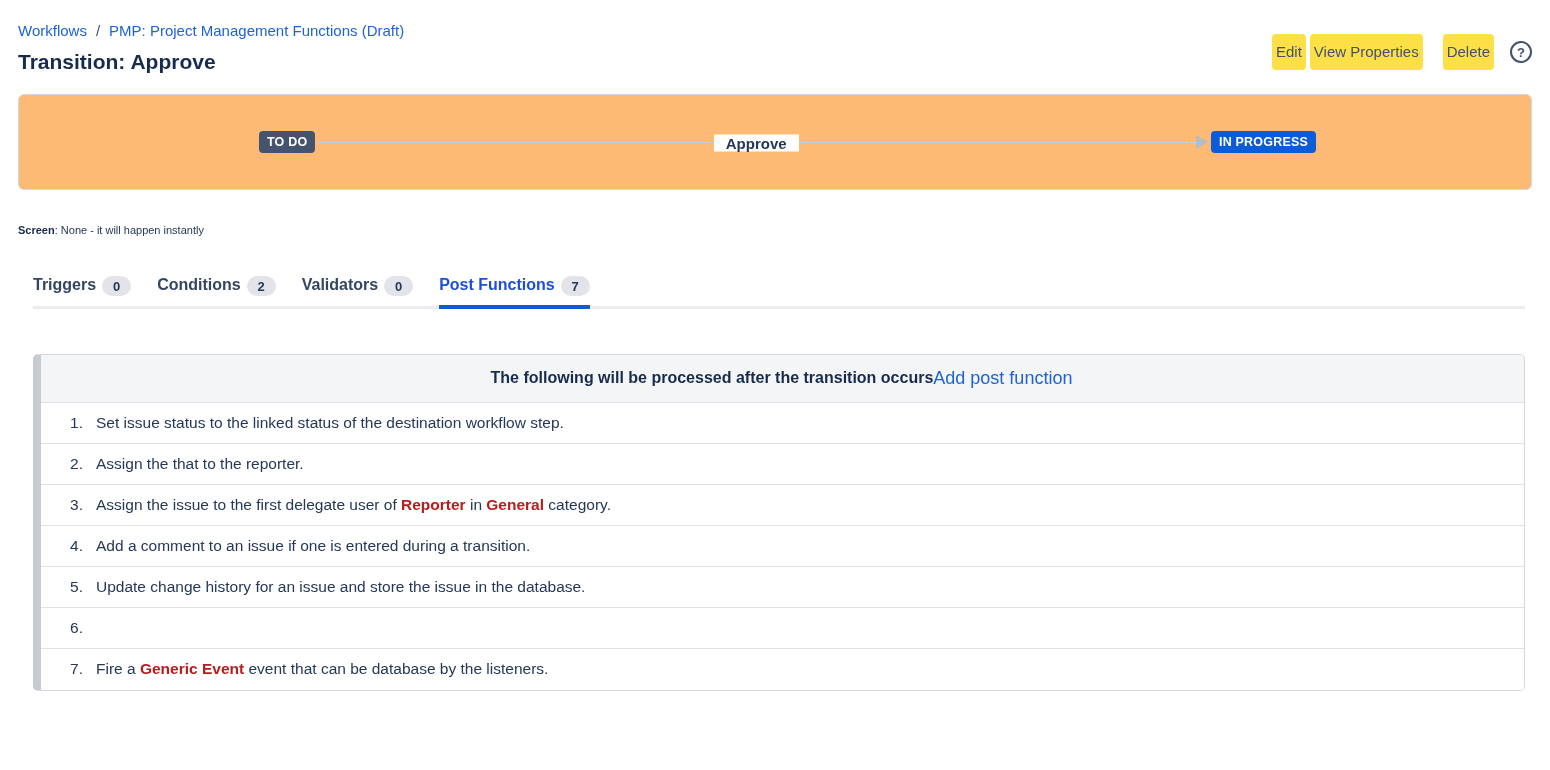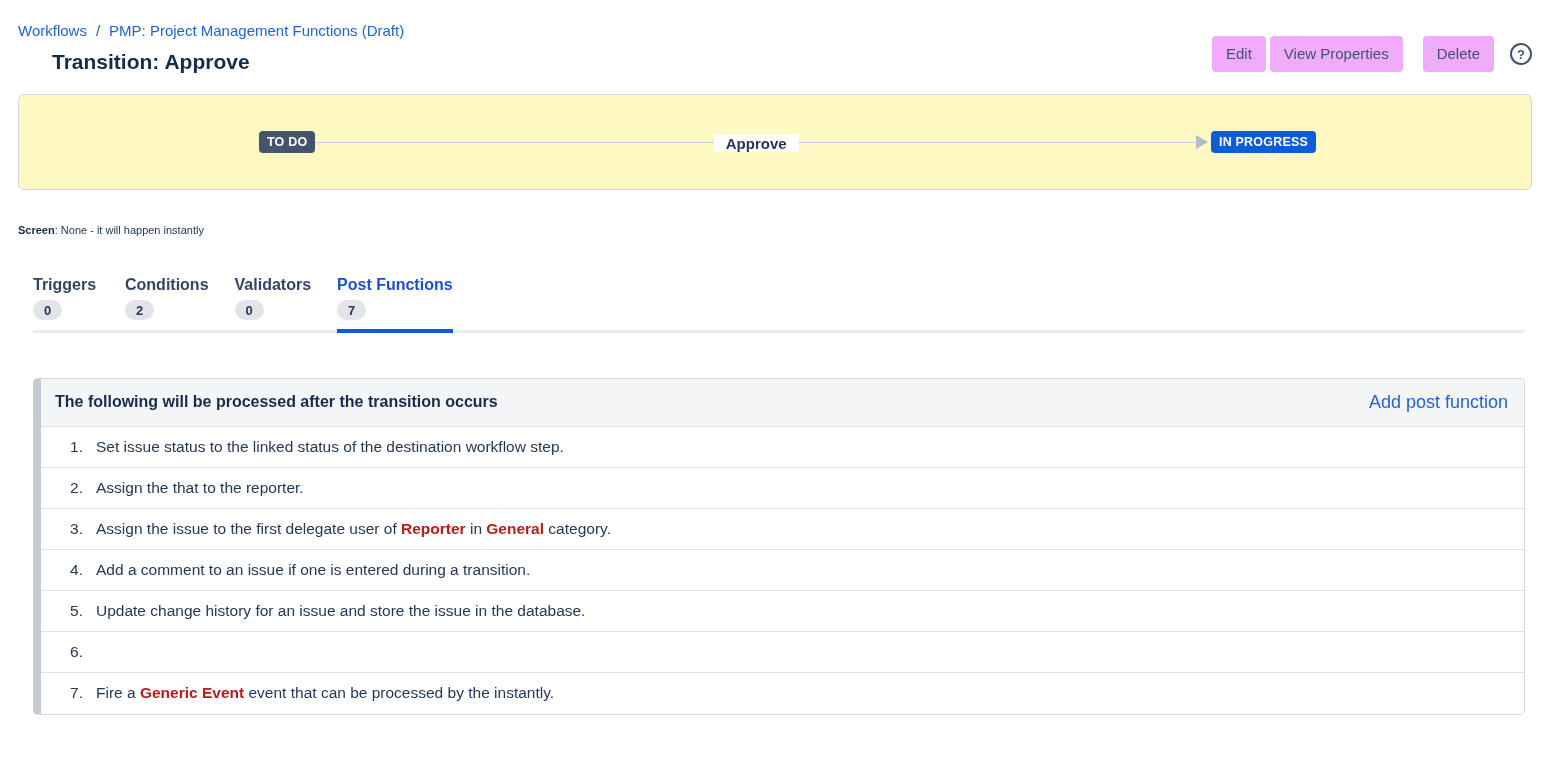--- a/index.html
+++ b/index.html
@@ -2,45 +2,45 @@
 <html><head>
 <meta charset="utf-8">
 <style>
   * { box-sizing: border-box; margin: 0; padding: 0; }
   html, body { width: 1550px; height: 770px; background: #ffffff; overflow: hidden; }
   body { font-family: "Liberation Sans", sans-serif; color: #172B4D; }
 
   .page { padding: 0 18px; }
 
   
-  .header-row { display: flex; justify-content: space-between; align-items: center; padding-top: 22px; gap: 34px; }
+  .header-row { display: flex; justify-content: space-between; align-items: flex-start; padding-top: 22px; gap: 34px; }
   .breadcrumb { font-size: 15px; display: flex; gap: 9px; align-items: center; }
   .breadcrumb a { color: #1D63D8; text-decoration: none; cursor: pointer; }
   .breadcrumb .sep { color: #42526E; }
-  .page-title { font-size: 21px; font-weight: bold; color: #172B4D; margin-top: 11px; margin-left: 34px; }
+  .page-title { font-size: 21px; font-weight: bold; color: #172B4D; margin-top: 11px; }
 
   .toolbar { display: flex; align-items: center; margin-top: 12px; }
   .btn {
-    background: #f0abfc; border: none; border-radius: 4px;
+    background: #fde047; border: none; border-radius: 4px;
     color: #42526E; font-size: 15px; font-family: "Liberation Sans", sans-serif;
-    padding: 8px 14px; cursor: pointer; line-height: 20px;
+    padding: 8px 4px; cursor: pointer; line-height: 20px;
   }
   .btn.grouped-left { border-top-right-radius: 4px; margin-right: 4px; }
   .gap-lg { width: 20px; }
   .help-icon {
     width: 22px; height: 22px; border: 2px solid #42526E; border-radius: 50%;
     color: #42526E; font-size: 13px; font-weight: bold; display: flex;
     align-items: center; justify-content: center; margin-left: 16px; cursor: pointer;
     background: #fff;
   }
 
   
   .diagram-box {
     margin-top: 20px; height: 96px; border: 1px solid #D5D8DE; border-radius: 6px;
-    background: #fef9c3; display: flex; align-items: center;
+    background: #fdba74; display: flex; align-items: center;
     padding-left: 240px; padding-right: 215px;
   }
   .status-lozenge {
     color: #fff; font-weight: bold; font-size: 12.5px; letter-spacing: 0.2px;
     padding: 4px 8px; border-radius: 4px; white-space: nowrap; cursor: pointer;
   }
   .lozenge-todo { background: #44546F; }
   .lozenge-inprogress { background: #0B5CD9; }
   .diagram-line {
     flex: 1; height: 0; border-top: 1.5px solid #C9CDD4; position: relative;
@@ -57,41 +57,41 @@
   }
 
   
   .screen-line { margin-top: 34px; font-size: 11px; color: #253858; }
   .screen-line b { color: #172B4D; }
 
   
   .tabs-wrap { margin-top: 40px; margin-left: 15px; margin-right: 7px; border-bottom: 3px solid #EBECF0; }
   .tabs { display: flex; gap: 26px; }
   .tab {
-    display: flex; flex-direction: column; align-items: flex-start; gap: 6px;
+    display: flex; flex-direction: row; align-items: flex-start; gap: 6px;
     padding-bottom: 9px; cursor: pointer; border-bottom: 4px solid transparent;
     margin-bottom: -3.5px; min-width: 66px;
   }
   .tab .tab-label { font-size: 16px; font-weight: 600; color: #344563; }
   .tab.active .tab-label { color: #1d4ed8; }
   .tab.active { border-bottom-color: #0B5CD9; }
   .tab-count {
     background: #E2E4E9; color: #253858; font-size: 13px; font-weight: 600;
     min-width: 29px; height: 20px; border-radius: 10px; display: flex;
     align-items: center; justify-content: center; padding: 0 8px;
   }
 
   
   .panel {
     margin: 45px 7px 0 15px;
     border: 1px solid #D5D8DE; border-left: 8px solid #C5CAD3;
     border-radius: 5px; overflow: hidden;
   }
   .panel-header {
-    background: #F4F5F7; display: flex; justify-content: space-between; align-items: center;
+    background: #F4F5F7; display: flex; justify-content: center; align-items: center;
     padding: 13px 16px 13px 14px; border-bottom: 1px solid #DFE1E6;
   }
   .panel-header .panel-title { font-size: 16px; font-weight: bold; color: #172B4D; }
   .panel-header a { color: #1D63D8; font-size: 18px; text-decoration: none; cursor: pointer; }
   .pf-row {
     display: flex; align-items: center; background: #fff;
     padding: 10px 16px 10px 14px; border-bottom: 1px solid #DFE1E6;
     font-size: 15.5px; color: #253858; min-height: 41px;
   }
   .pf-row:last-child { border-bottom: none; }
@@ -179,18 +179,18 @@
         </div>
         <div class="pf-row">
           <span class="pf-num">5.</span>
           <span class="pf-text"><span>Update change history for an issue and store the issue in the database.</span></span>
         </div>
         <div class="pf-row">
           <span class="pf-num">6.</span>
         </div>
         <div class="pf-row">
           <span class="pf-num">7.</span>
-          <span class="pf-text"><span>Fire a </span><b>Generic Event</b><span> event that can be processed by the instantly.</span></span>
+          <span class="pf-text"><span>Fire a </span><b>Generic Event</b><span> event that can be database by the listeners.</span></span>
         </div>
       </div>
   </div>
 
 </div>
 
 </body></html>

